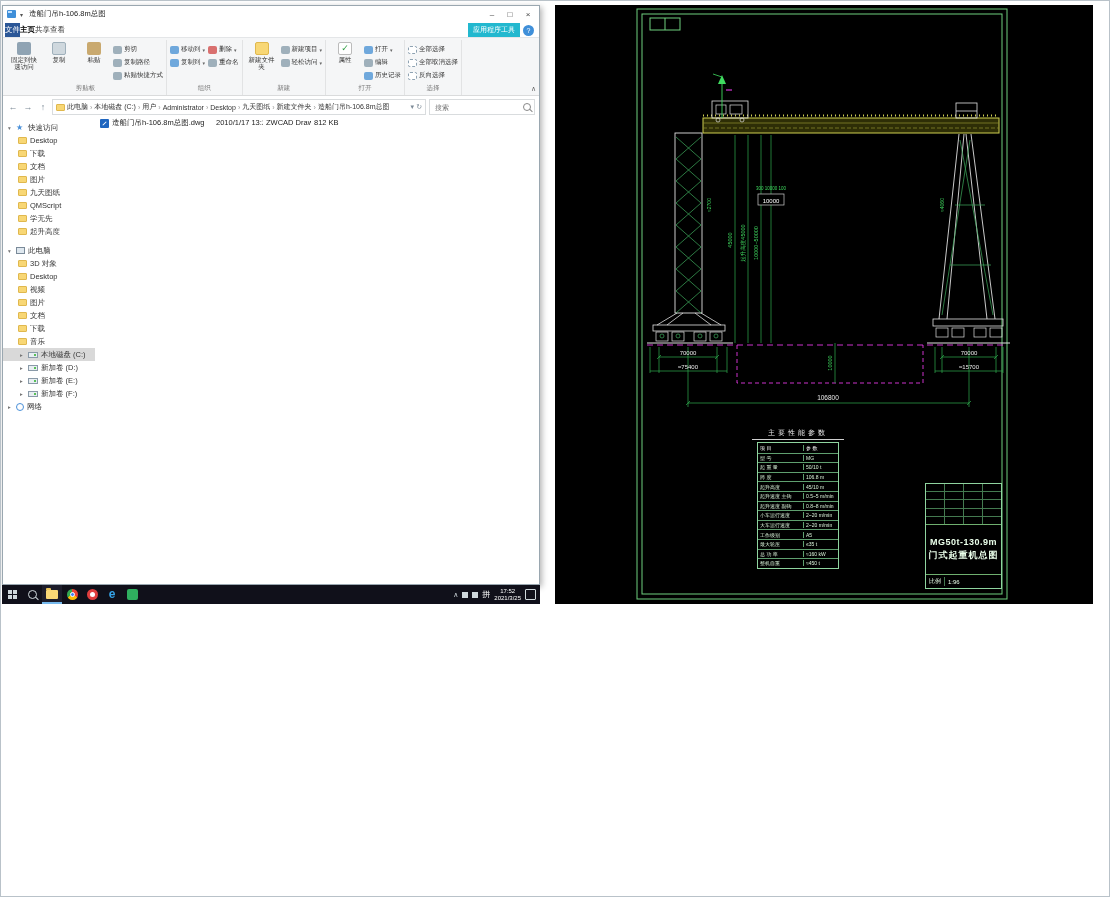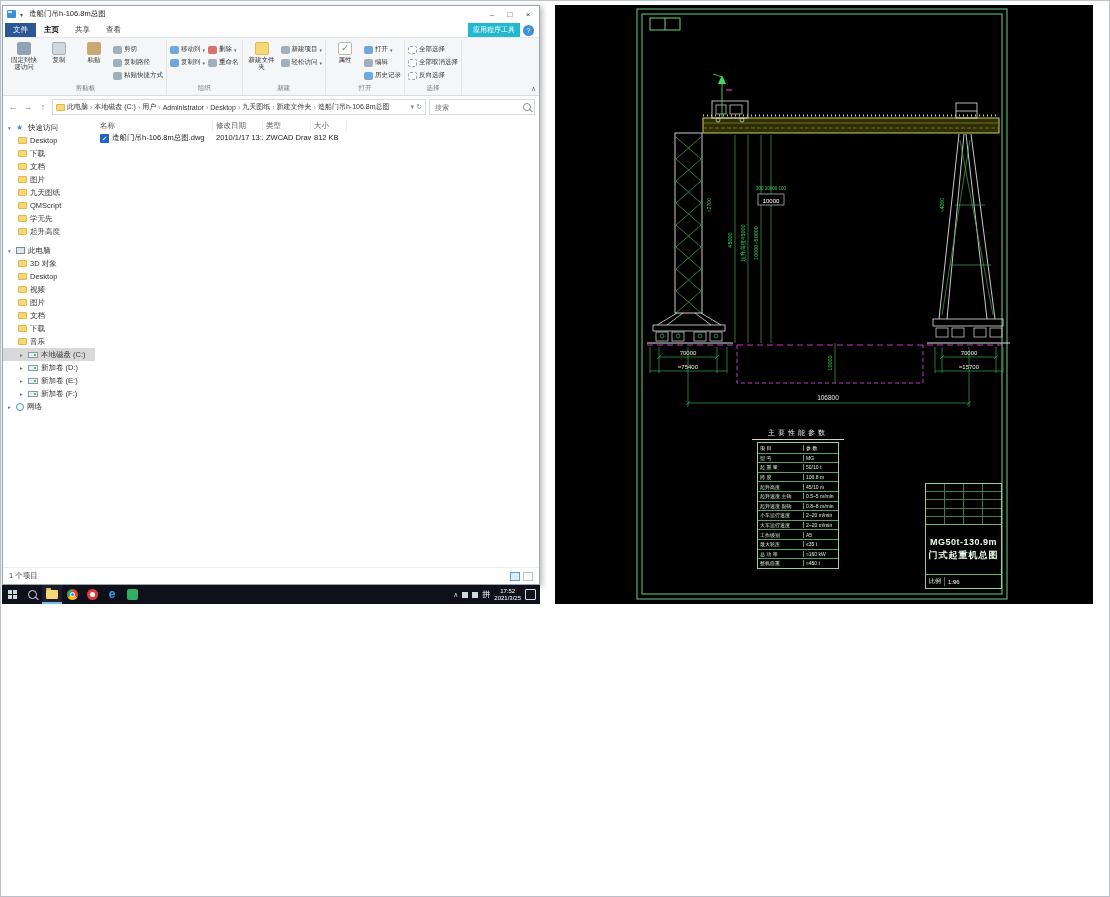--- a/index.html
+++ b/index.html
@@ -13,21 +13,21 @@
        display:flex;flex-direction:column;box-sizing:border-box;font-size:8px}
   .titlebar{height:16px;display:flex;align-items:center;gap:3px;padding:0 2px 0 4px;background:#fff}
   .appicon{width:9px;height:8px;background:#3f8fd9;border-radius:1px;position:relative}
   .appicon::after{content:"";position:absolute;left:1px;top:1px;width:4px;height:2px;background:#bfe0ff}
   .qatbtn{font-size:6px;color:#555;padding:0 1px}
   .wtitle{font-size:7.5px;color:#222;margin-left:2px;white-space:nowrap;overflow:hidden}
   .wbtns{margin-left:auto;display:flex}
   .wbtn{width:18px;height:14px;display:flex;align-items:center;justify-content:center;font-size:8px;color:#444}
 
   .menubar{height:15px;display:flex;align-items:flex-end;background:#fff;border-bottom:1px solid #e4e6e8;padding:0 2px}
-  .mtab{padding:2px 8px 2px;font-size:7.5px;color:#333;white-space:nowrap}
+  .mtab{padding:2px 0 2px;font-size:7.5px;color:#333;white-space:nowrap}
   .mtab.file{background:#2b5797;color:#fff}
   .mtab.home{color:#000;font-weight:bold}
   .mtab.ctx{margin-left:auto;background:#22b8cf;color:#fff;font-size:7px;padding:2px 5px}
   .helpbtn{width:11px;height:11px;border-radius:50%;background:#3f8fd9;color:#fff;font-size:7px;
            display:flex;align-items:center;justify-content:center;margin:0 3px 1px}
 
   .ribbon{height:58px;background:#f5f6f7;border-bottom:1px solid #dadbdc;display:flex;padding:2px 2px 0;box-sizing:border-box;position:relative}
   .rgroup{display:flex;flex-direction:column;padding:0 3px;border-right:1px solid #e2e3e4}
   .ritems{flex:1;display:flex;align-items:flex-start;gap:3px}
   .glabel{text-align:center;font-size:6.5px;color:#777;padding:1px 0 2px}
@@ -423,45 +423,32 @@
         <span>新加卷 (F:)</span>
       </div>
       <div class="nitem lv0" style="">
         <span class="car">▸</span>
         <span class="i-net"></span>
         <span>网络</span>
       </div>
     </div>
 
     <div class="files">
-      <div class="cols">
-        <div class="c-name">名称</div>
-        <div class="c-date">修改日期</div>
-        <div class="c-type">类型</div>
-        <div class="c-size">大小</div>
-      </div>
       <div class="frow">
         <div class="fname">
           <span class="i-dwg"></span>
           <span>造船门吊h-106.8m总图.dwg</span>
         </div>
         <div class="c-date">2010/1/17 13:28</div>
         <div class="c-type">ZWCAD Drawing</div>
         <div class="c-size">812 KB</div>
       </div>
     </div>
   </div>
 
-  <div class="status">
-    <span>1 个项目</span>
-    <div class="viewbtns">
-      <span class="vbtn active"></span>
-      <span class="vbtn"></span>
-    </div>
-  </div>
 </div>
 
 <div class="taskbar">
   <div class="task">
     <span class="winlogo">
         <span></span>
         <span></span>
         <span></span>
         <span></span>
       </span>

